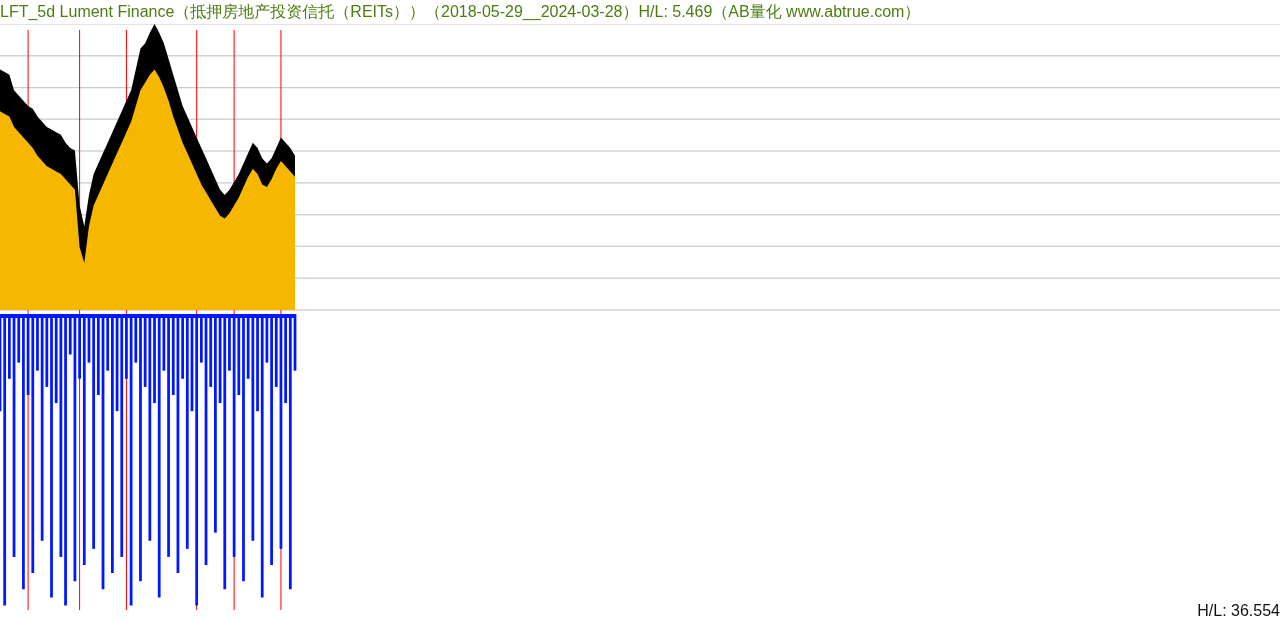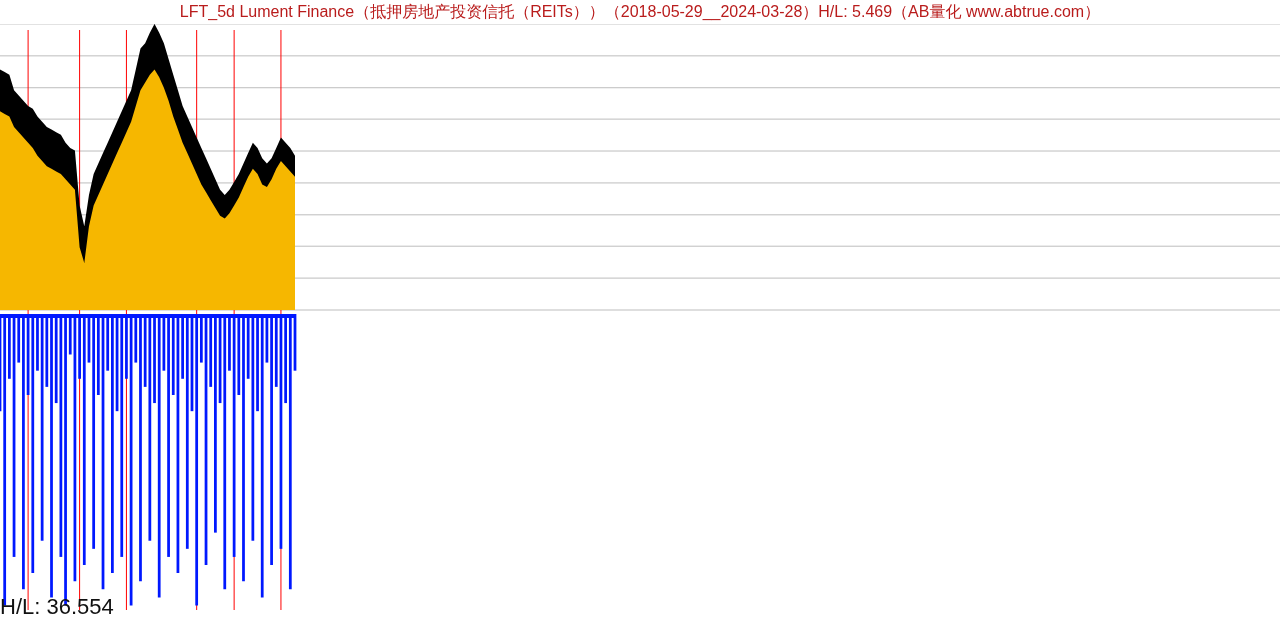--- a/index.html
+++ b/index.html
@@ -1,19 +1,19 @@
 <!DOCTYPE html>
 <html><head>
 <meta charset="utf-8">
 <style>
   html,body{margin:0;padding:0;width:1280px;height:620px;background:#fff;font-family:Arial,"Microsoft YaHei",sans-serif;overflow:hidden}
-  .title{position:absolute;top:2px;left:0;width:100%;text-align:center;font-size:16px;color:#b91c1c}
+  .title{position:absolute;top:2px;left:0;width:100%;font-size:16px;color:#4d7c0f}
   .chart-wrap{position:absolute;top:24px;left:0;width:1280px;height:596px}
   svg{display:block}
-  .bottom-label{position:absolute;left:0;width:100%;text-align:left;font-size:22px;color:#111;bottom:0}
+  .bottom-label{position:absolute;left:0;width:100%;text-align:right;font-size:16px;color:#111;bottom:0}
 </style>
 </head>
 <body>
 
 <div class="title">LFT_5d Lument Finance（抵押房地产投资信托（REITs））（2018-05-29__2024-03-28）H/L: 5.469（AB量化  www.abtrue.com）</div>
 
 <div class="chart-wrap">
   <svg id="svg" width="1280" height="596">
       <line x1="0" y1="254.10020113366247" x2="1280" y2="254.10020113366247" stroke="#bdbdbd" stroke-width="1"></line>
       <line x1="0" y1="222.20040226732493" x2="1280" y2="222.20040226732493" stroke="#bdbdbd" stroke-width="1"></line>

